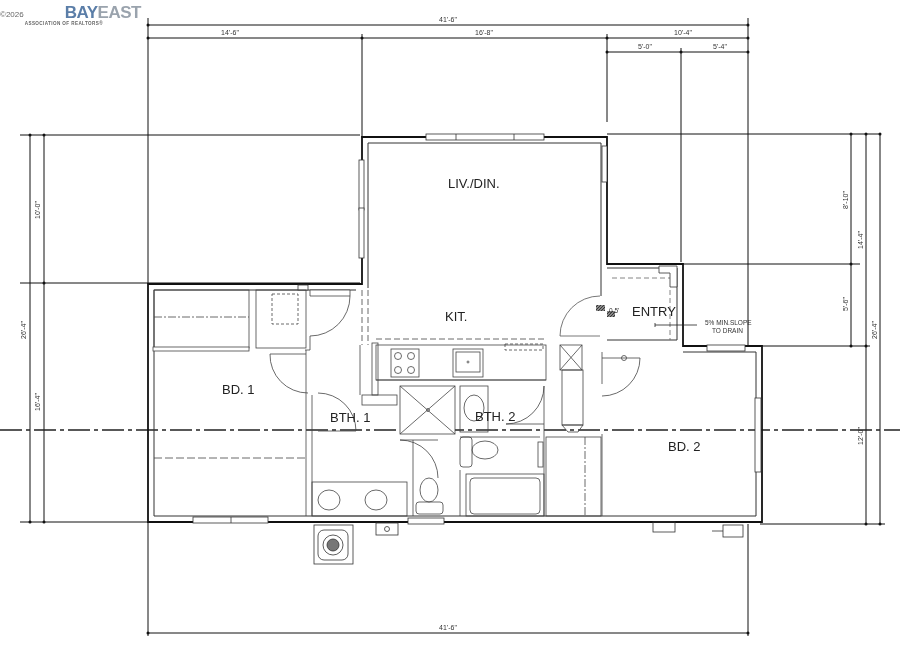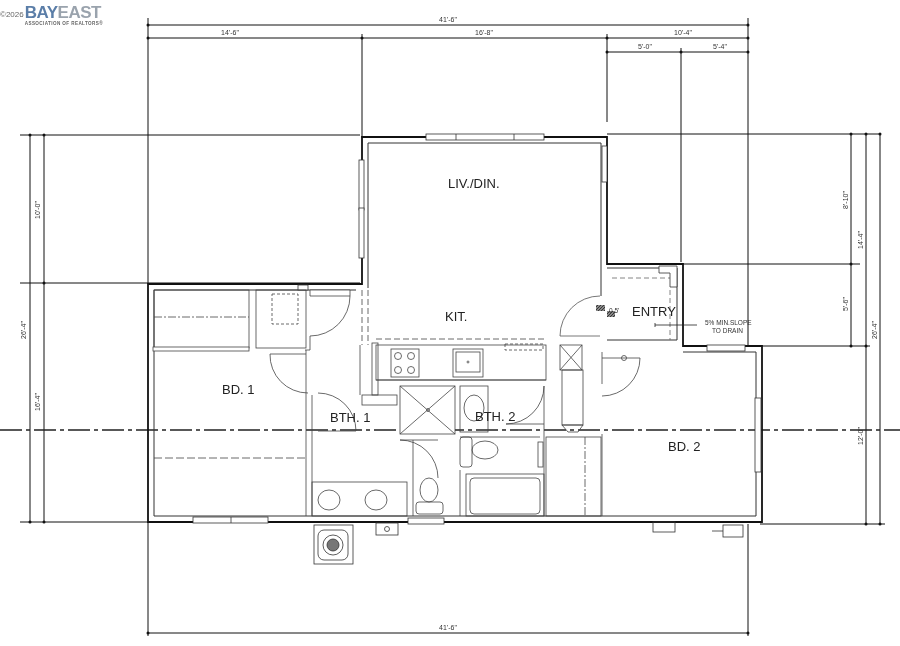--- a/index.html
+++ b/index.html
@@ -1,21 +1,21 @@
 <!DOCTYPE html>
 <html><head>
 <meta charset="utf-8">
 <style>
   html,body{margin:0;padding:0;background:#ffffff;}
   body{width:900px;height:646px;position:relative;overflow:hidden;font-family:"Liberation Sans",sans-serif;}
   #plan{position:absolute;left:0;top:0;width:900px;height:646px;}
   .logo{position:absolute;left:0;top:4px;height:26px;display:flex;align-items:flex-start;}
   .logo .copy{font-size:8px;color:#666;margin-top:6px;letter-spacing:0;}
   .logo .brand{display:flex;flex-direction:column;margin-left:1px;}
-  .logo .brand .name{font-size:17px;font-weight:bold;color:#5b7ea8;letter-spacing:-0.5px;line-height:17px;}
+  .logo .brand .name{font-size:17px;font-weight:bold;color:#5b7ea8;letter-spacing:-0.5px;line-height:17px;margin-left:40px;}
   .logo .brand .name .east{color:#9aa3ad;}
   .logo .brand .sub{font-size:4.6px;color:#666;letter-spacing:0.4px;line-height:6px;font-weight:bold;}
   svg text{font-family:"Liberation Sans",sans-serif;}
   .dim{font-size:7px;fill:#333;}
   .room{font-size:13px;fill:#222;}
   .note{font-size:6.5px;fill:#333;}
 </style>
 </head>
 <body>
 

